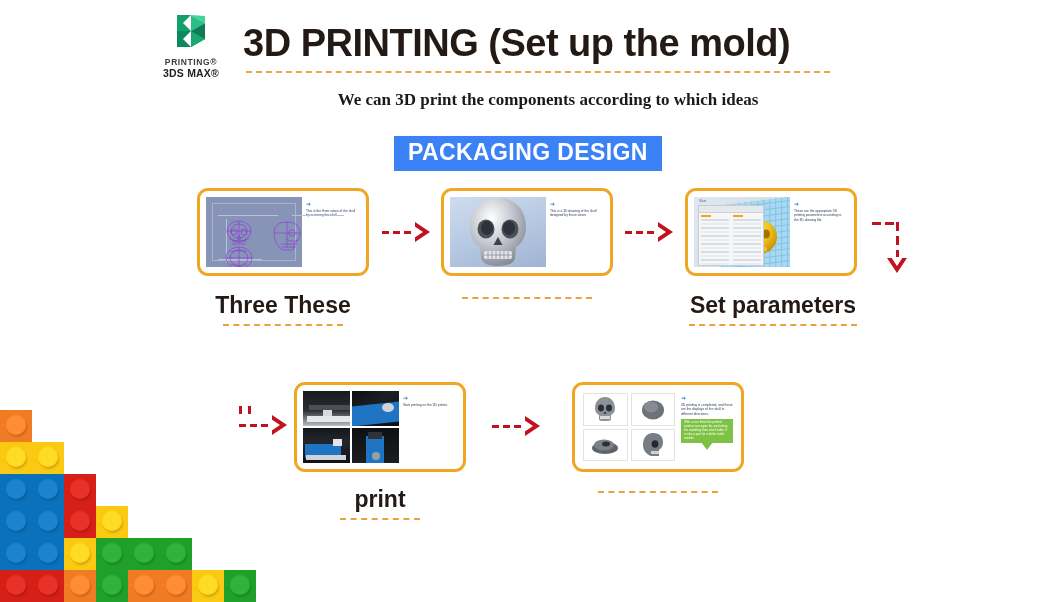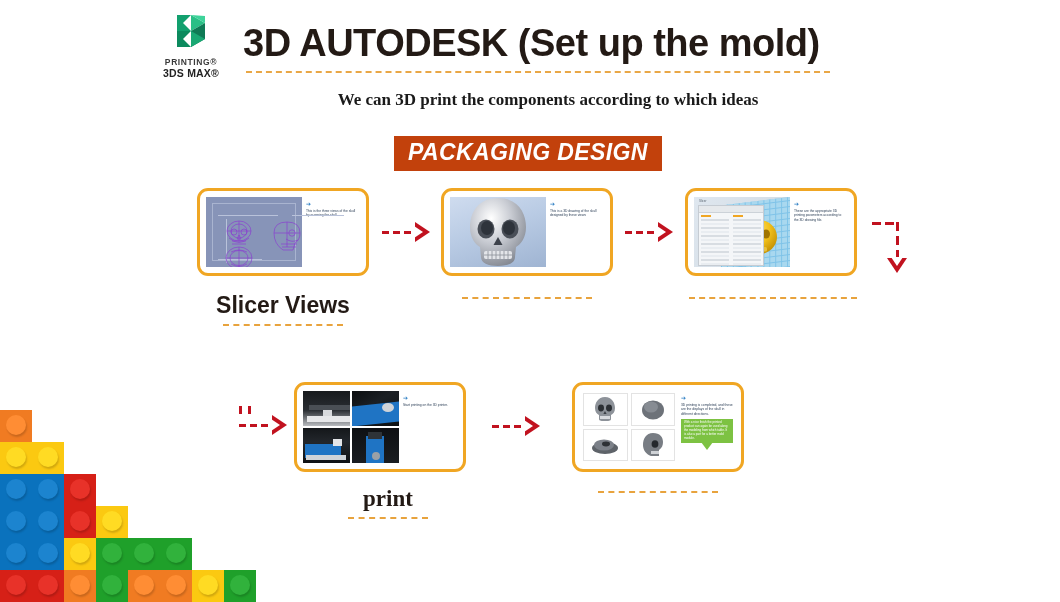--- a/index.html
+++ b/index.html
@@ -29,24 +29,23 @@
     position:absolute;left:246px;top:71px;width:584px;height:0;
     border-top:2px dashed #e8a33d;opacity:.95;
   }
   #subtitle{
     position:absolute;left:243px;top:90px;width:610px;text-align:center;
     font-family:"Liberation Serif", serif;font-weight:bold;font-size:17px;color:#1a1a1a;
   }
 
   #banner{
     position:absolute;left:394px;top:136px;
-    background:#c2410c;color:#ffffff;
+    background:#3b82f6;color:#ffffff;
     font-size:23px;font-weight:bold;letter-spacing:.4px;
     padding:3px 14px 5px 14px;
-    font-style:italic;
   }
 
   
   .card{
     position:absolute;
     border:3px solid #F0A623;border-radius:11px;
     background:#fff;box-sizing:border-box;
     padding:6px;
   }
   .card-inner{width:100%;height:100%;display:flex;overflow:hidden;}
@@ -162,21 +161,21 @@
       <polygon points="22,3 36,11 22,19" fill="#2ABF86"></polygon>
       <polygon points="22,19 36,11 36,27 22,35" fill="#0F7A55"></polygon>
       <polygon points="22,19 36,27 22,35" fill="#19A873"></polygon>
       <polygon points="22,3 36,11 36,4" fill="#3ED39A"></polygon>
     </svg>
   </div>
   <div class="brand">PRINTING®</div>
   <div class="brand2">3DS MAX®</div>
 </div>
 
-<div id="title">3D AUTODESK (Set up the mold)</div>
+<div id="title">3D PRINTING (Set up the mold)</div>
 <div id="title-rule"></div>
 <div id="subtitle">We can 3D print the components according to which ideas</div>
 <div id="banner">PACKAGING DESIGN</div>
 
 <div class="card" style="left:197px;top:188px;width:172px;height:88px;">
   <div class="card-inner">
     <div class="cad">
       <div class="frame"></div>
       <div class="tick" style="left:12px;top:18px;width:60px;height:1px;"></div>
       <div class="tick" style="left:86px;top:18px;width:52px;height:1px;"></div>
@@ -212,21 +211,21 @@
         </g>
       </svg>
     </div>
     <div class="note">
       <div class="ar">➔</div>
       <div>This is the three views of the skull by scanning the skull</div>
     </div>
   </div>
 </div>
 <div class="label" style="left:197px;top:292px;width:172px;">
-  <span>Slicer Views</span>
+  <span>Three These</span>
   <div class="underline" style="width:120px;"></div>
 </div>
 
 <div class="card" style="left:441px;top:188px;width:172px;height:88px;">
   <div class="card-inner">
     <div class="render">
       <svg width="66" height="74" viewBox="0 0 66 74" aria-hidden="true">
         <defs>
           <radialGradient id="sk" cx="38%" cy="30%" r="78%">
             <stop offset="0%" stop-color="#ffffff"></stop>
@@ -319,20 +318,21 @@
         </div>
       </div>
     </div>
     <div class="note">
       <div class="ar">➔</div>
       <div>These are the appropriate 3D printing parameters according to the 3D drawing file.</div>
     </div>
   </div>
 </div>
 <div class="label" style="left:685px;top:292px;width:176px;">
+  <span>Set parameters</span>
   <div class="underline" style="width:168px;"></div>
 </div>
 
 <div class="card" style="left:294px;top:382px;width:172px;height:90px;">
   <div class="card-inner">
     <div class="photos">
       <div class="ph" style="background:linear-gradient(180deg,#171a1d 0%,#2a2e33 55%,#b9bcc0 100%);">
         <div style="position:absolute;left:6px;top:14px;width:44px;height:5px;background:#4a4f55;"></div>
         <div style="position:absolute;left:20px;top:19px;width:9px;height:7px;background:#d8dadd;"></div>
         <div style="position:absolute;left:4px;bottom:4px;width:48px;height:6px;background:#e7e8ea;"></div>
@@ -351,21 +351,21 @@
         <div style="position:absolute;left:16px;top:4px;width:14px;height:7px;background:#2e3338;"></div>
         <div style="position:absolute;left:20px;top:24px;width:8px;height:8px;border-radius:50%;background:#9aa0a6;"></div>
       </div>
     </div>
     <div class="note">
       <div class="ar">➔</div>
       <div>Start printing on the 3D printer.</div>
     </div>
   </div>
 </div>
-<div class="label" style="left:302px;top:486px;width:172px;font-family:Liberation Serif, serif;">
+<div class="label" style="left:294px;top:486px;width:172px;">
   <span>print</span>
   <div class="underline" style="width:80px;"></div>
 </div>
 
 <div class="card" style="left:572px;top:382px;width:172px;height:90px;">
   <div class="card-inner">
     <div class="done">
       <div class="dn">
         <svg width="24" height="26" viewBox="0 0 24 26" aria-hidden="true">
           <path d="M12 1 C5 1 2 7 2 12 C2 16 4 18 6 19 L6 23 C6 25 9 25 12 25 C15 25 18 25 18 23 L18 19 C20 18 22 16 22 12 C22 7 19 1 12 1Z" fill="#8d9299"></path>

